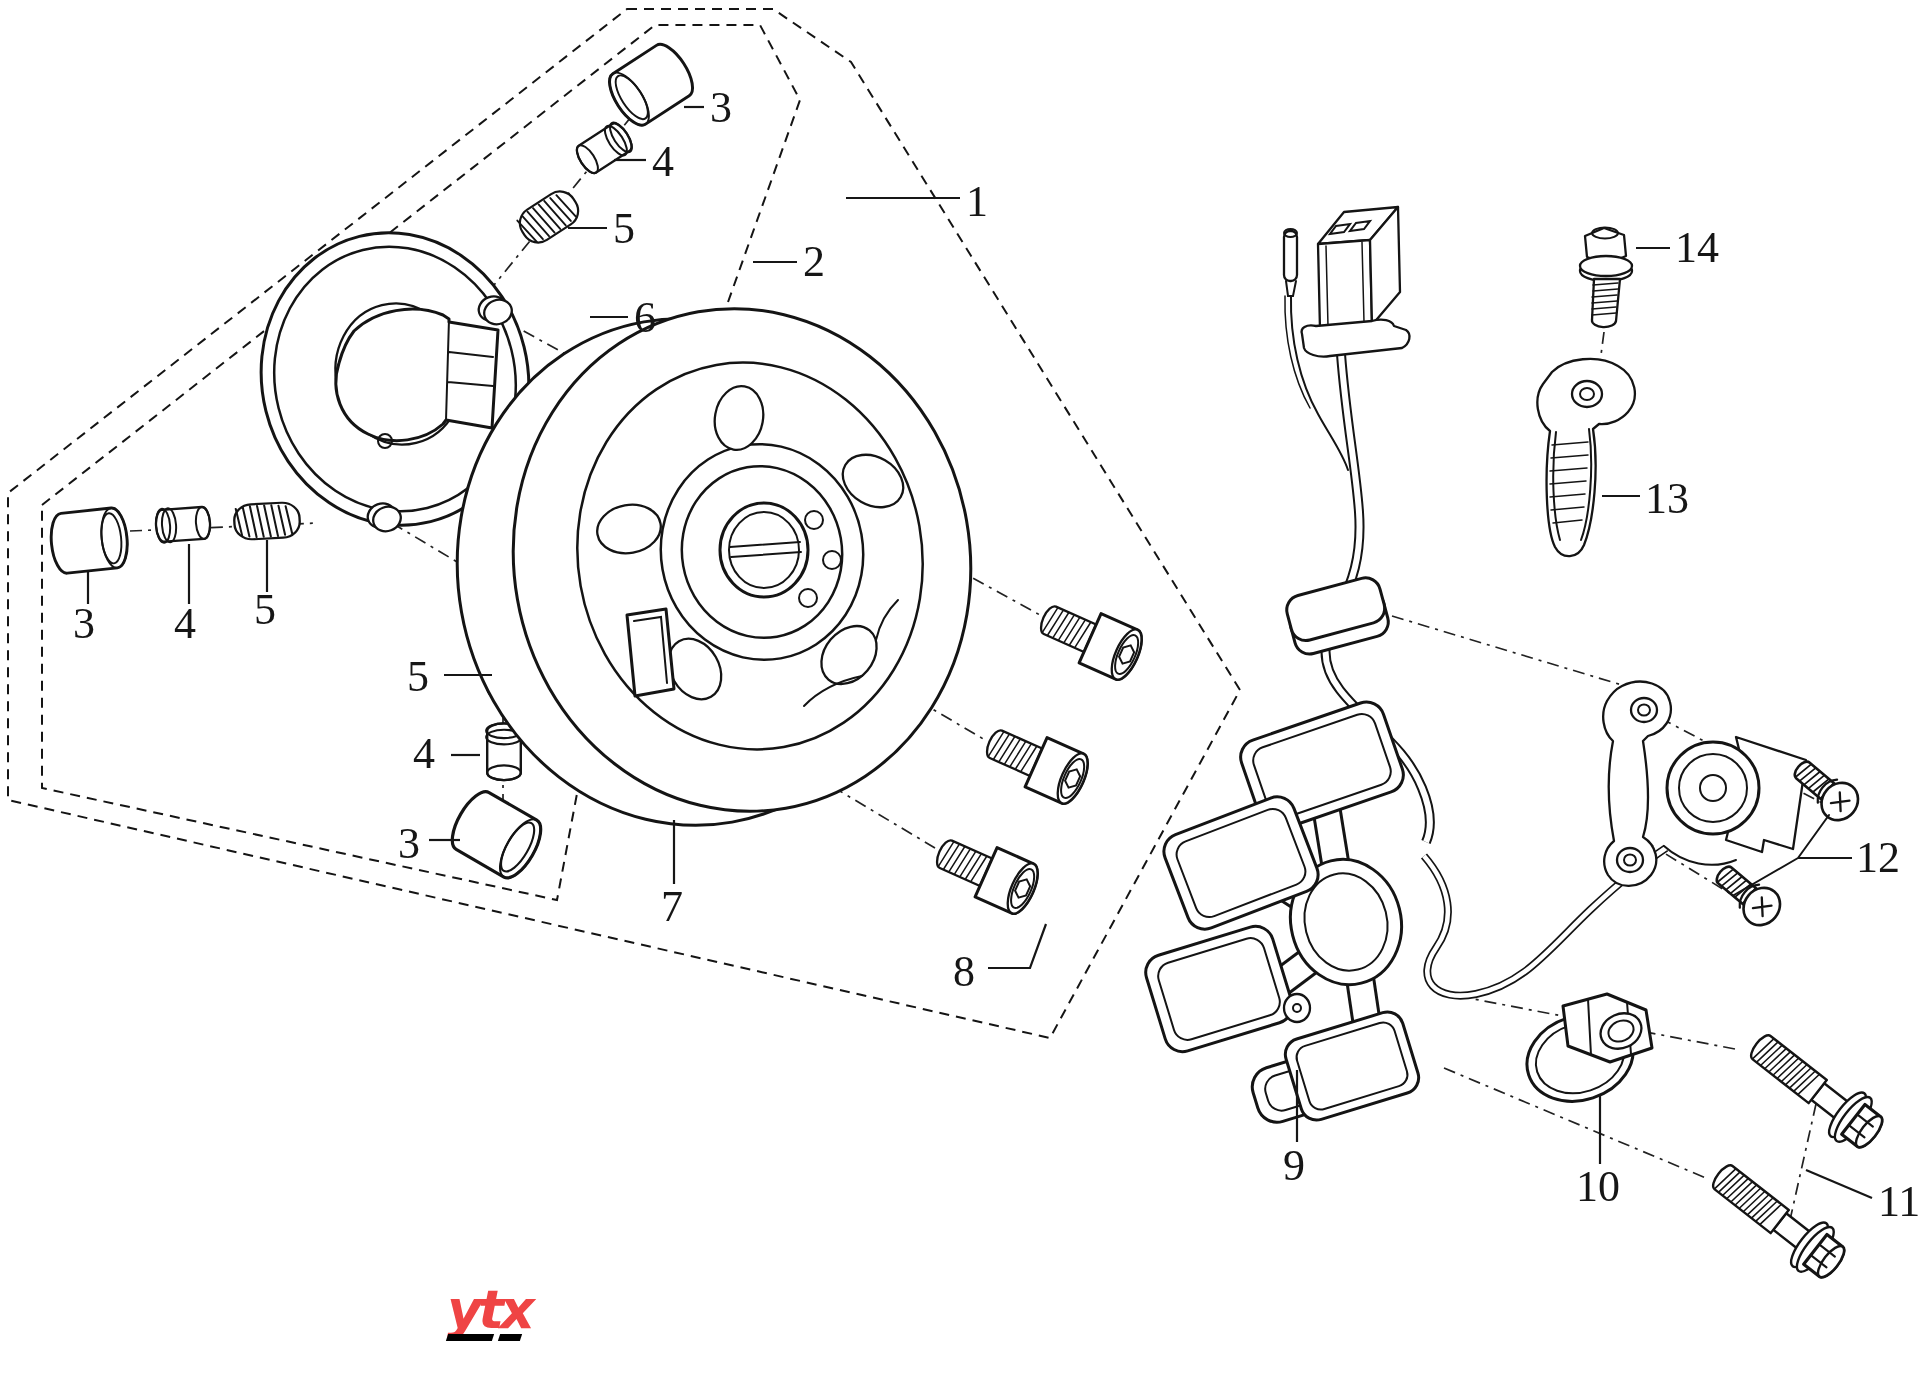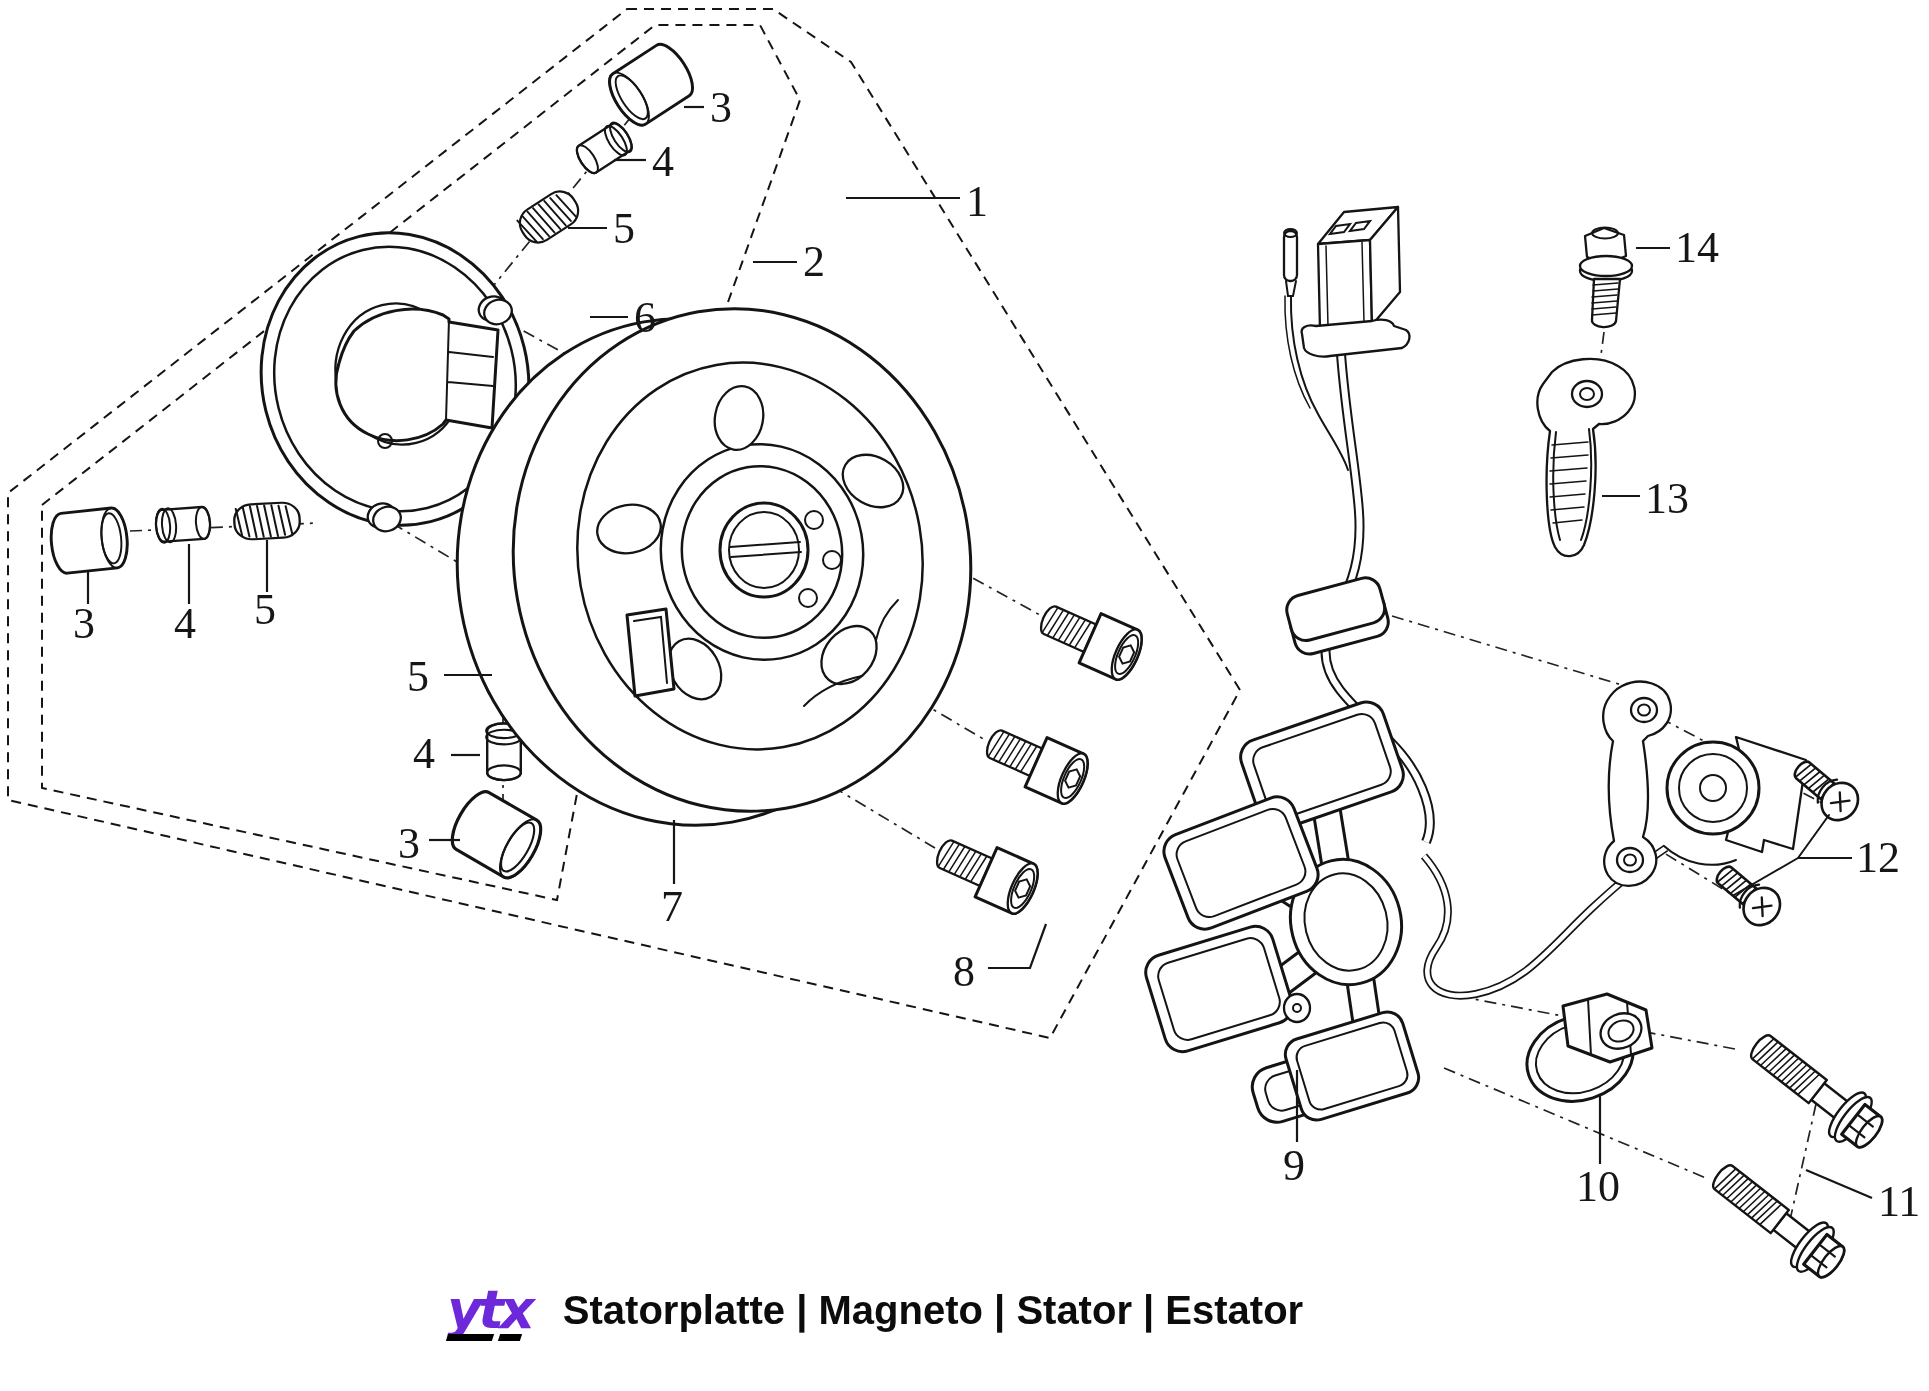--- a/index.html
+++ b/index.html
@@ -18,21 +18,21 @@
   .wireB{fill:none;stroke:#141414;stroke-width:10;}
   .wireW{fill:none;stroke:#ffffff;stroke-width:6;}
   .wireB2{fill:none;stroke:#141414;stroke-width:8;}
   .wireW2{fill:none;stroke:#ffffff;stroke-width:4.6;}
   .armB{fill:none;stroke:#141414;stroke-width:30;}
   .armW{fill:none;stroke:#ffffff;stroke-width:24;}
   #callout-layer text{font:44px "Liberation Serif","DejaVu Serif",serif;fill:#161616;}
   
   .footer{position:absolute;left:447px;top:1278px;height:64px;display:flex;align-items:center;gap:26px;}
   .brand{position:relative;display:inline-block;font-family:"DejaVu Sans",sans-serif;
-         font-style:italic;font-weight:900;font-size:54px;line-height:54px;color:#6d28d9;
+         font-style:italic;font-weight:900;font-size:54px;line-height:54px;color:#ef4444;
          letter-spacing:-4px;padding-right:6px;}
   .brand .bar{position:absolute;left:0px;bottom:-4px;width:46px;height:7px;background:#000;
               transform:skewX(-18deg);}
   .brand .bar2{position:absolute;left:52px;bottom:-4px;width:22px;height:7px;background:#000;
               transform:skewX(-18deg);}
   .footer-title{font-family:"Liberation Sans",sans-serif;font-weight:bold;font-size:40px;
                 color:#0c0c0c;letter-spacing:0px;white-space:nowrap;}
 </style>
 </head>
 <body>
@@ -424,14 +424,13 @@
       </g>
 </svg>
 </div>
 
 <div class="footer">
   <span class="brand">
     <span>ytx</span>
     <span class="bar"></span>
     <span class="bar2"></span>
   </span>
-  <span class="footer-title">Statorplatte | Magneto | Stator | Estator</span>
 </div>
 
 </body></html>

